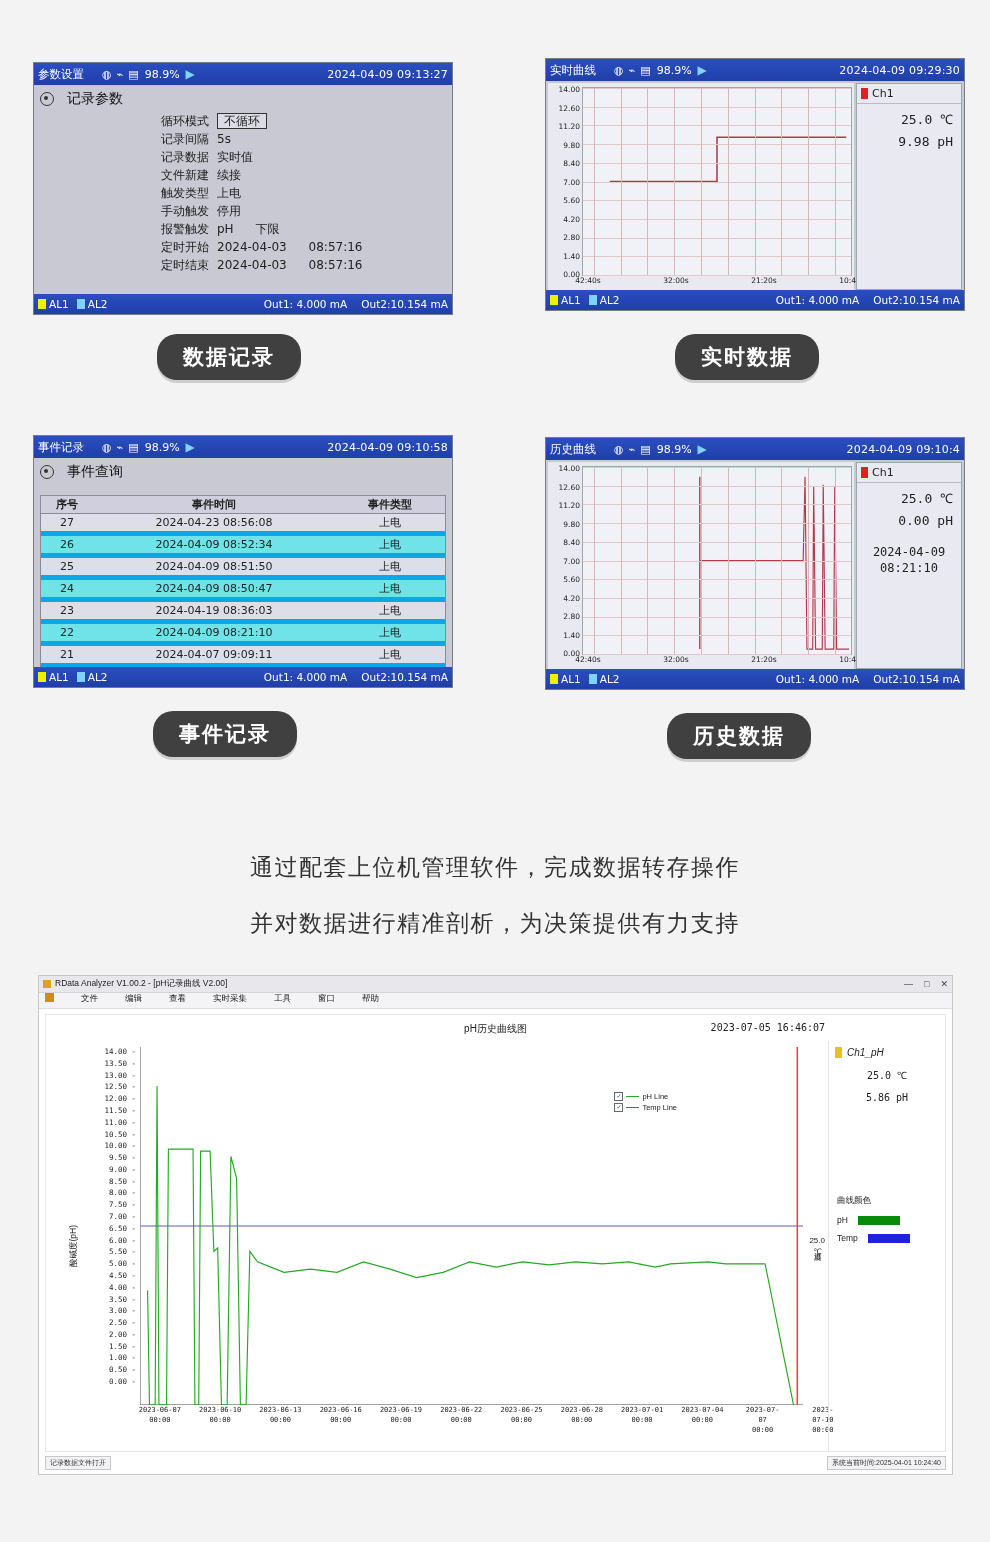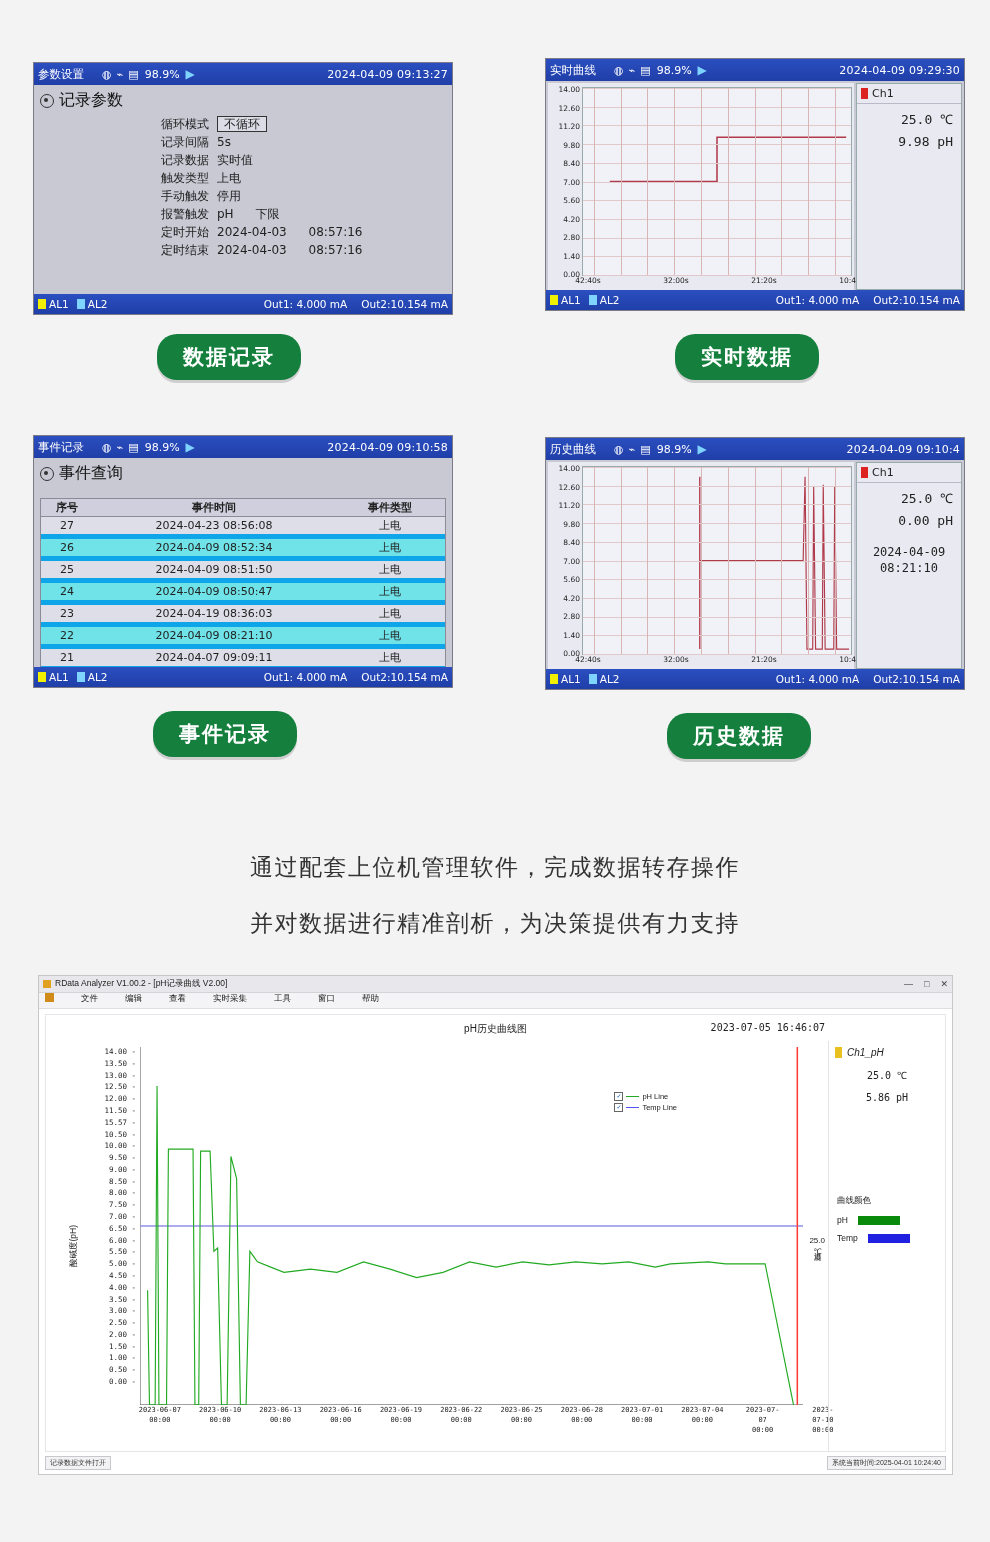--- a/index.html
+++ b/index.html
@@ -29,21 +29,21 @@
     position:absolute;left:0;right:0;bottom:0;height:20px;
     background:linear-gradient(#2b4fc0,#1f3ea8);color:#fff;font-size:10.5px;
     display:flex;align-items:center;padding:0 4px;box-sizing:border-box;gap:8px;
   }
   .al{display:flex;align-items:center;gap:3px;}
   .al i{width:8px;height:10px;background:#f0f000;display:inline-block;}
   .al.b i{background:#7fd4ff;}
   .dev-foot .outs{margin-left:auto;display:flex;gap:14px;}
 
   
-  .sec-head{display:flex;align-items:center;gap:5px;font-size:16px;padding:5px 6px 2px 6px;color:#111;}
+  .sec-head{display:flex;align-items:center;gap:13px;font-size:14px;padding:5px 6px 2px 6px;color:#111;}
   .sec-head .bullet{width:12px;height:12px;border:1.5px solid #333;border-radius:50%;display:inline-block;position:relative;}
   .sec-head .bullet:after{content:"";position:absolute;left:3px;top:3px;width:4px;height:4px;background:#333;border-radius:50%;}
   .plist{padding:2px 0 0 0;font-size:12px;}
   .prow{display:flex;line-height:18px;}
   .prow .lbl{width:175px;text-align:right;padding-right:8px;}
   .prow .val{flex:1;}
   .prow .val.boxed span{border:1px solid #333;background:#dcdce6;padding:0 6px;}
   .prow .val .sub{margin-left:18px;}
 
   
@@ -67,21 +67,21 @@
   .etable .hr{display:flex;background:#cfcfdd;font-weight:bold;border-bottom:1px solid #8a8a99;}
   .etable .r{display:flex;border-bottom:5px solid #0ea5e9;}
   .etable .r.alt{background:#6fe3e8;}
   .etable .c0{width:52px;text-align:center;}
   .etable .c1{flex:1;text-align:center;}
   .etable .c2{width:110px;text-align:center;}
   .etable .hr div,.etable .r div{line-height:17px;}
 
   
   .caption{
-    position:absolute;background:#15803d;color:#fff;border-radius:20px;
+    position:absolute;background:#404040;color:#fff;border-radius:20px;
     font-size:21px;font-weight:bold;padding:9px 26px;letter-spacing:2px;
     box-shadow:0 3px 0 rgba(0,0,0,.15);white-space:nowrap;
   }
 
   .blurb{position:absolute;left:0;width:990px;text-align:center;font-size:23px;color:#333;letter-spacing:1.5px;}
 
   
   .pcwin{
     position:absolute;left:38px;top:975px;width:915px;height:500px;background:#fff;
     border:1px solid #c7c7c7;box-sizing:border-box;
@@ -150,20 +150,24 @@
           </div>
           <div class="prow">
             <div class="lbl">记录间隔</div>
             <div class="val">5s</div>
           </div>
           <div class="prow">
             <div class="lbl">记录数据</div>
             <div class="val">实时值</div>
           </div>
           <div class="prow">
+            <div class="lbl">文件新建</div>
+            <div class="val">续接</div>
+          </div>
+          <div class="prow">
             <div class="lbl">触发类型</div>
             <div class="val">上电</div>
           </div>
           <div class="prow">
             <div class="lbl">手动触发</div>
             <div class="val">停用</div>
           </div>
           <div class="prow">
             <div class="lbl">报警触发</div>
             <div class="val">
@@ -467,21 +471,21 @@
 
     <div class="pcchart">
       <div class="pcylabel">酸碱度(pH)</div>
       <div class="pcy" id="pc-y">
           <div style="top: 4px;">14.00 -</div>
           <div style="top: 15.7857px;">13.50 -</div>
           <div style="top: 27.5714px;">13.00 -</div>
           <div style="top: 39.3571px;">12.50 -</div>
           <div style="top: 51.1429px;">12.00 -</div>
           <div style="top: 62.9286px;">11.50 -</div>
-          <div style="top: 74.7143px;">15.57 -</div>
+          <div style="top: 74.7143px;">11.00 -</div>
           <div style="top: 86.5px;">10.50 -</div>
           <div style="top: 98.2857px;">10.00 -</div>
           <div style="top: 110.071px;">9.50 -</div>
           <div style="top: 121.857px; text-align: center;">9.00 -</div>
           <div style="top: 133.643px;">8.50 -</div>
           <div style="top: 145.429px;">8.00 -</div>
           <div style="top: 157.214px;">7.50 -</div>
           <div style="top: 169px;">7.00 -</div>
           <div style="top: 180.786px;">6.50 -</div>
           <div style="top: 192.571px;">6.00 -</div>

